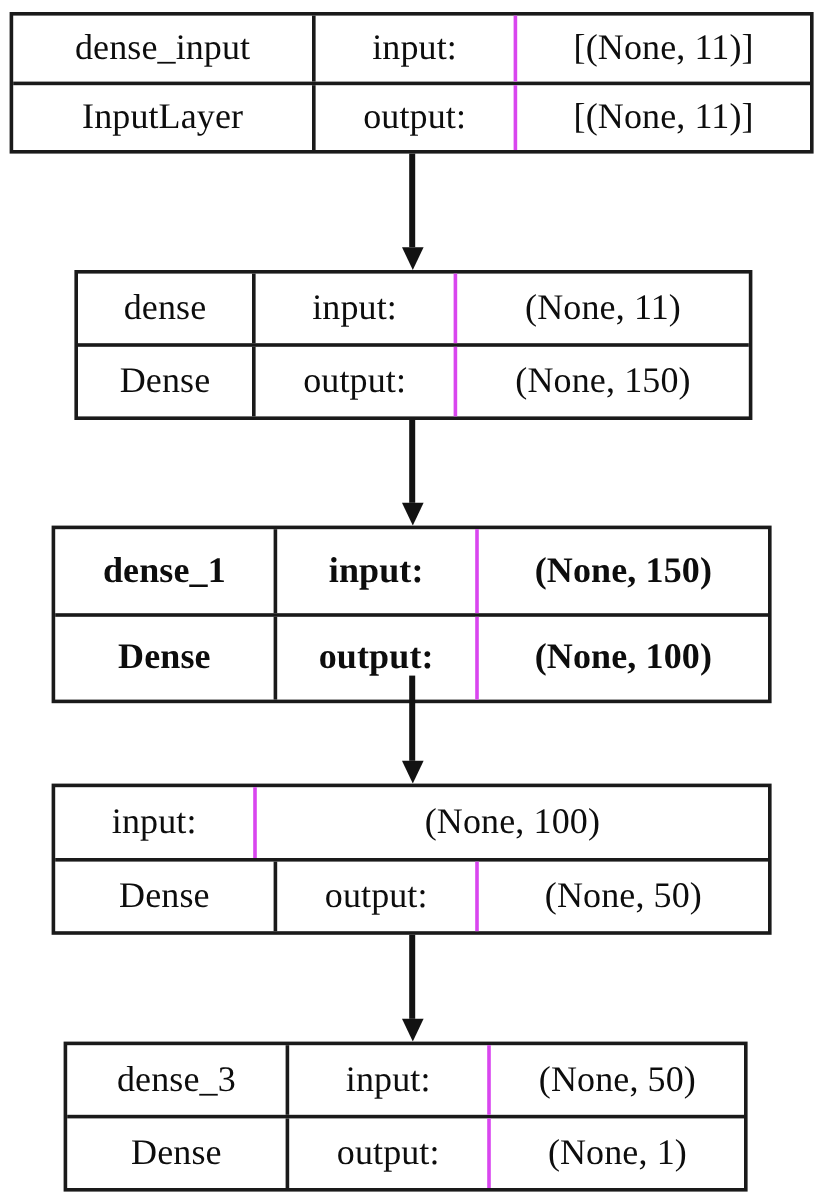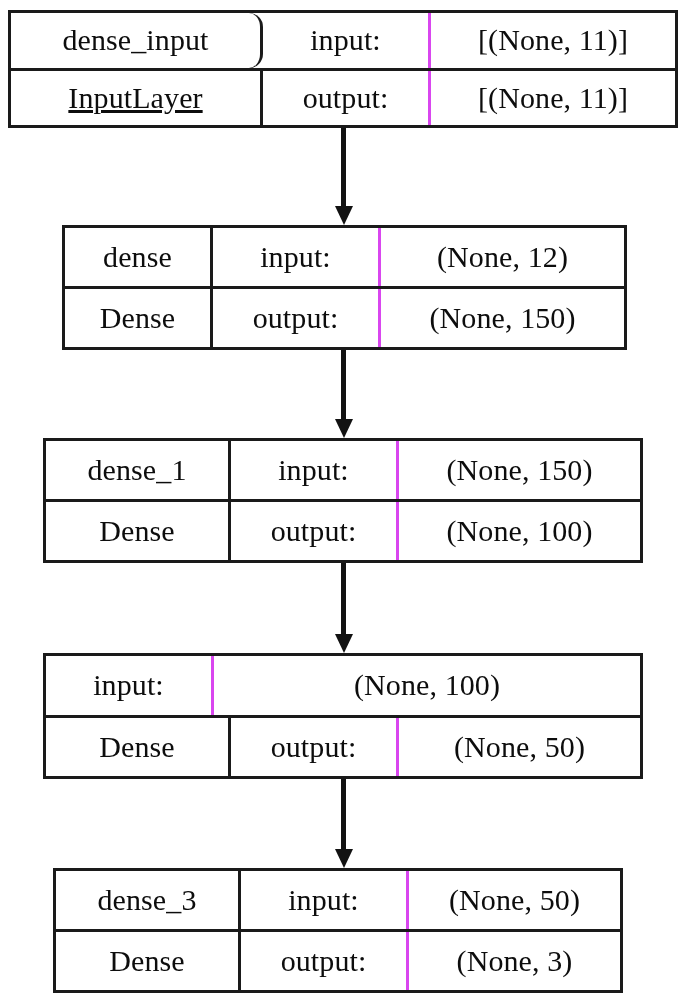--- a/index.html
+++ b/index.html
@@ -84,55 +84,55 @@
     border-top: 19px solid #121212;
   }
 </style>
 </head>
 <body>
 
 <div id="diagram-canvas">
 
   <div class="layer-node" style="left:8px; top:10px; width:670px; height:118px;">
     <div class="node-row row-top">
-      <div class="node-cell cell-name" style="width:252px;border-radius:14px;">dense_input</div>
+      <div class="node-cell cell-name" style="width:252px;">dense_input</div>
       <div class="node-cell cell-io" style="width:168px;">input:</div>
       <div class="node-cell cell-shape" style="flex:1;">[(None, 11)]</div>
     </div>
     <div class="node-row row-bottom">
-      <div class="node-cell cell-name" style="width:252px;text-decoration:underline;">InputLayer</div>
+      <div class="node-cell cell-name" style="width:252px;">InputLayer</div>
       <div class="node-cell cell-io" style="width:168px;">output:</div>
       <div class="node-cell cell-shape" style="flex:1;">[(None, 11)]</div>
     </div>
   </div>
 
   <div class="connector" style="left:334px; top:128px; height:97px;">
     <div class="shaft" style="height:78px;"></div>
     <div class="head" style="top:78px;"></div>
   </div>
 
   <div class="layer-node" style="left:62px; top:225px; width:565px; height:125px;">
     <div class="node-row row-top">
       <div class="node-cell cell-name" style="width:148px;">dense</div>
       <div class="node-cell cell-io" style="width:168px;">input:</div>
-      <div class="node-cell cell-shape" style="flex:1;">(None, 12)</div>
+      <div class="node-cell cell-shape" style="flex:1;">(None, 11)</div>
     </div>
     <div class="node-row row-bottom">
       <div class="node-cell cell-name" style="width:148px;">Dense</div>
       <div class="node-cell cell-io" style="width:168px;">output:</div>
       <div class="node-cell cell-shape" style="flex:1;">(None, 150)</div>
     </div>
   </div>
 
   <div class="connector" style="left:334px; top:350px; height:88px;">
     <div class="shaft" style="height:69px;"></div>
     <div class="head" style="top:69px;"></div>
   </div>
 
-  <div class="layer-node" style="left:43px; top:438px; width:600px; height:125px;">
+  <div class="layer-node" style="left:43px; top:438px; width:600px; height:148px;font-weight:bold;">
     <div class="node-row row-top">
       <div class="node-cell cell-name" style="width:185px;">dense_1</div>
       <div class="node-cell cell-io" style="width:168px;">input:</div>
       <div class="node-cell cell-shape" style="flex:1;">(None, 150)</div>
     </div>
     <div class="node-row row-bottom">
       <div class="node-cell cell-name" style="width:185px;">Dense</div>
       <div class="node-cell cell-io" style="width:168px;">output:</div>
       <div class="node-cell cell-shape" style="flex:1;">(None, 100)</div>
     </div>
@@ -162,17 +162,17 @@
 
   <div class="layer-node" style="left:53px; top:868px; width:570px; height:125px;">
     <div class="node-row row-top">
       <div class="node-cell cell-name" style="width:185px;">dense_3</div>
       <div class="node-cell cell-io" style="width:168px;">input:</div>
       <div class="node-cell cell-shape" style="flex:1;">(None, 50)</div>
     </div>
     <div class="node-row row-bottom">
       <div class="node-cell cell-name" style="width:185px;">Dense</div>
       <div class="node-cell cell-io" style="width:168px;">output:</div>
-      <div class="node-cell cell-shape" style="flex:1;">(None, 3)</div>
+      <div class="node-cell cell-shape" style="flex:1;">(None, 1)</div>
     </div>
   </div>
 
 </div>
 
 </body></html>

